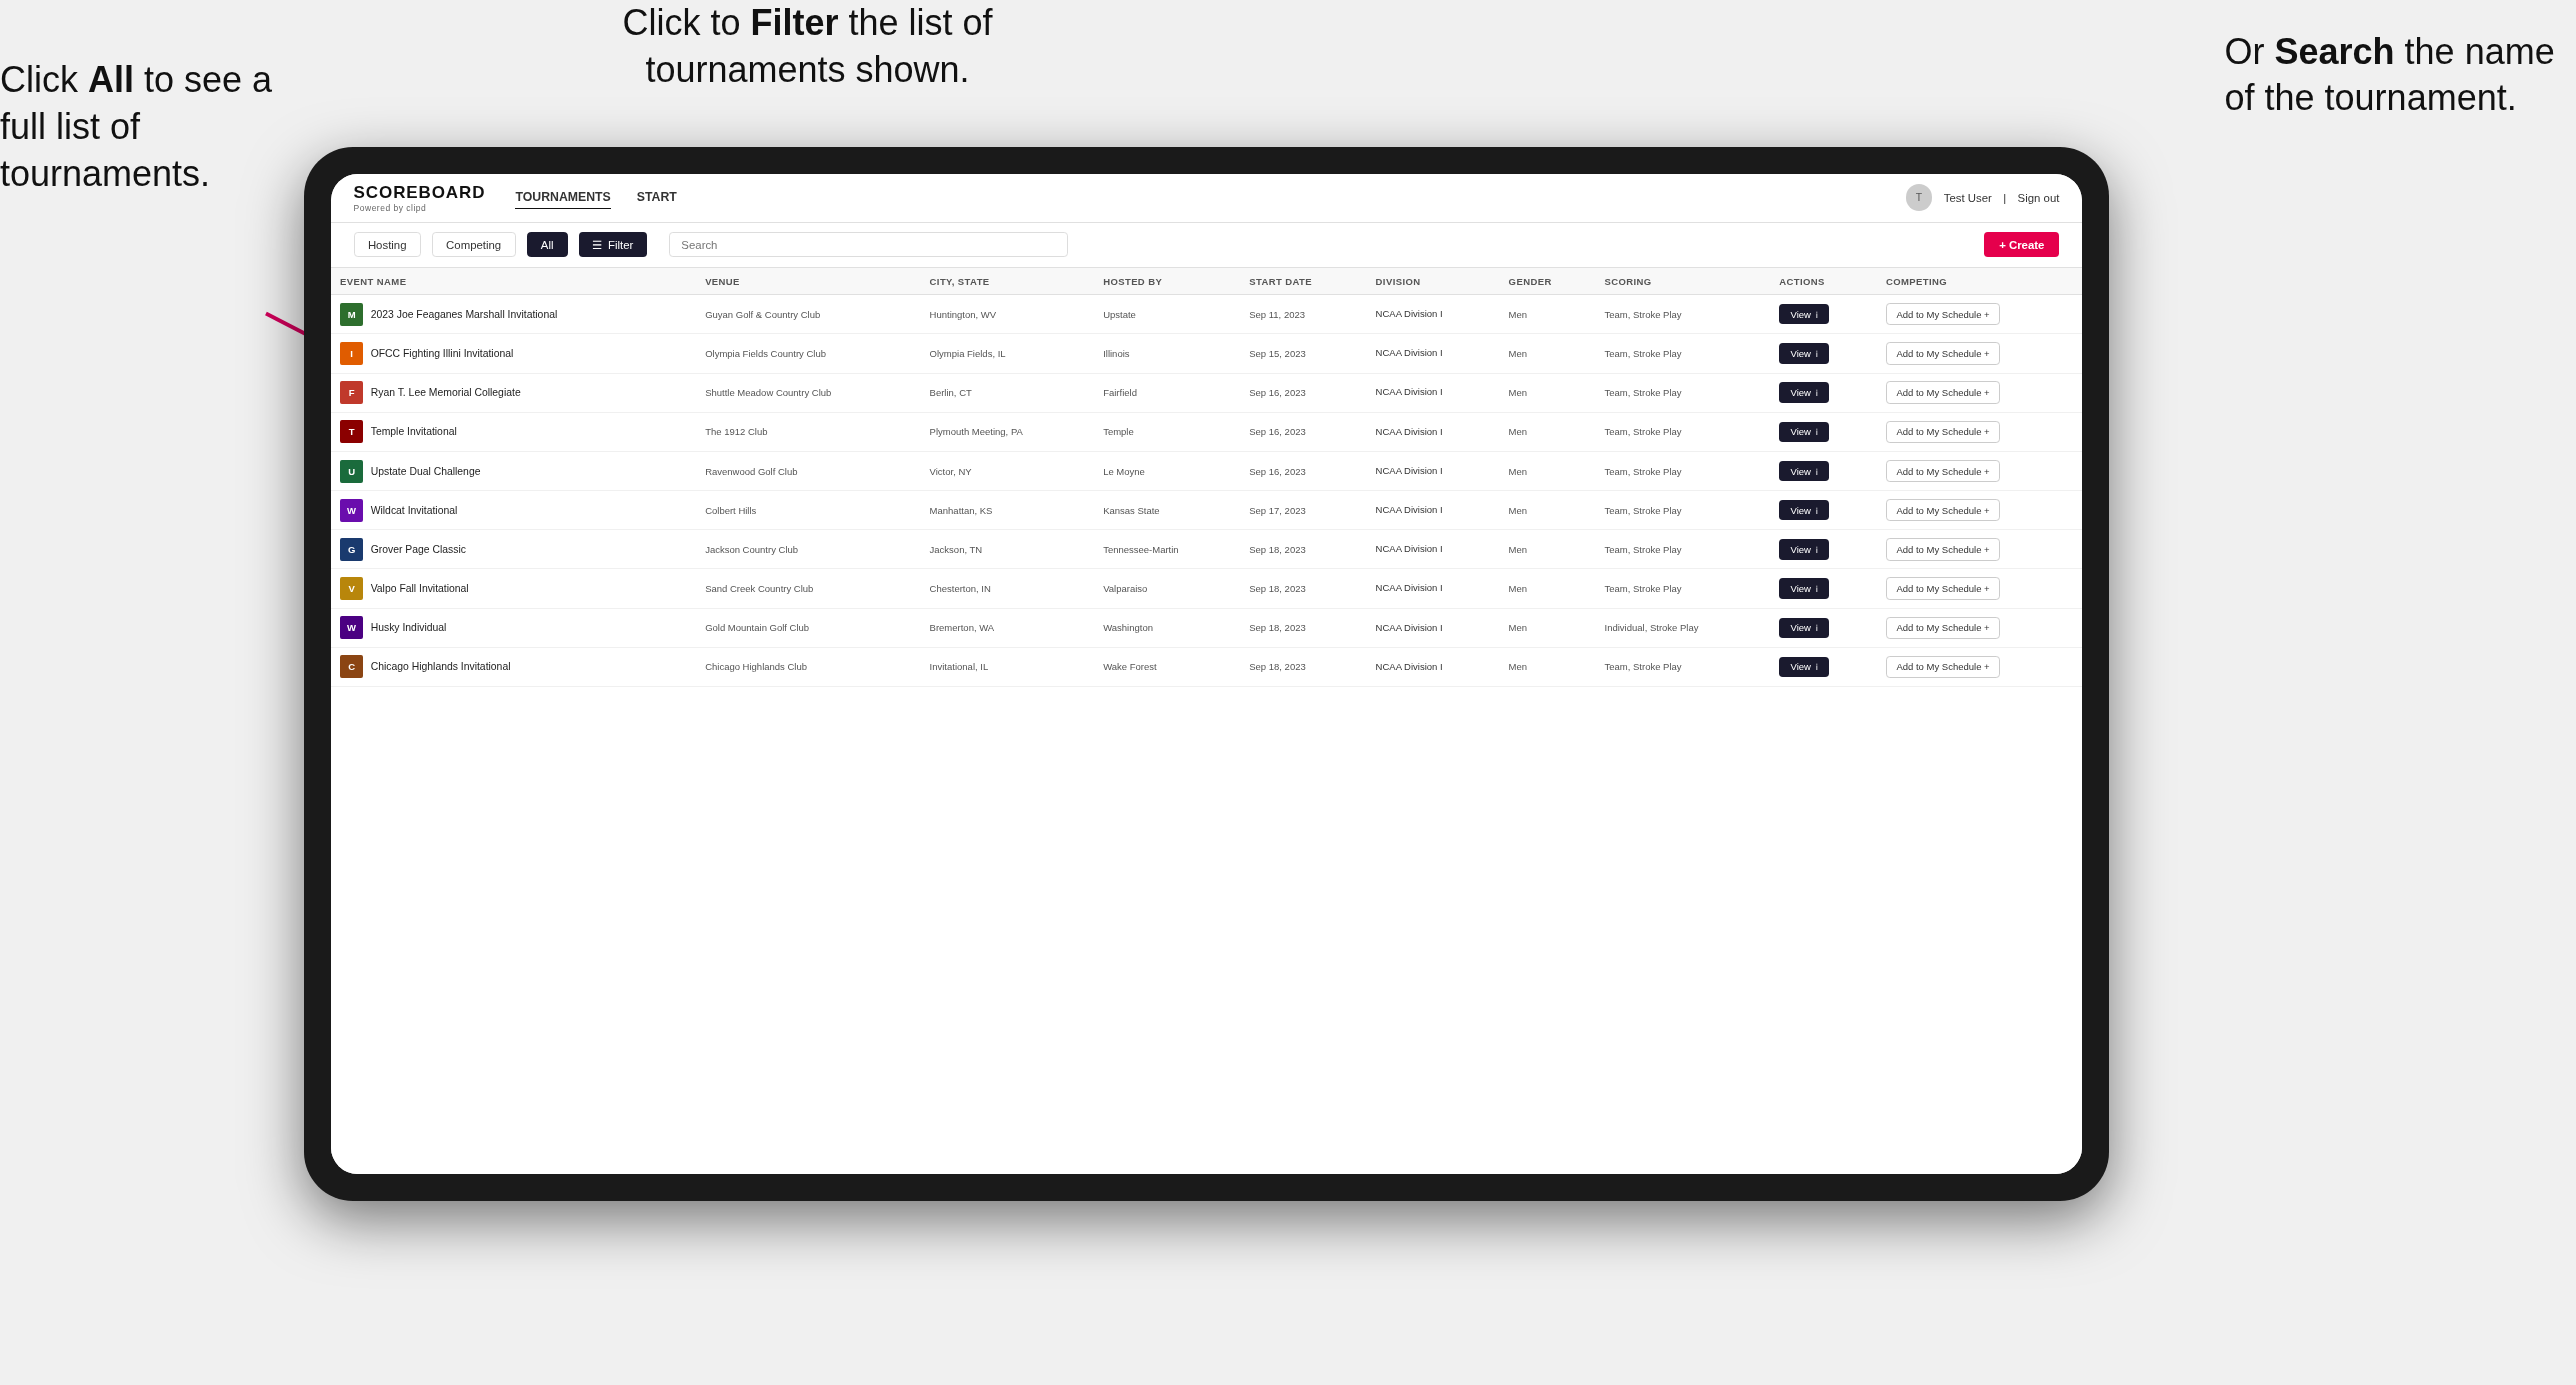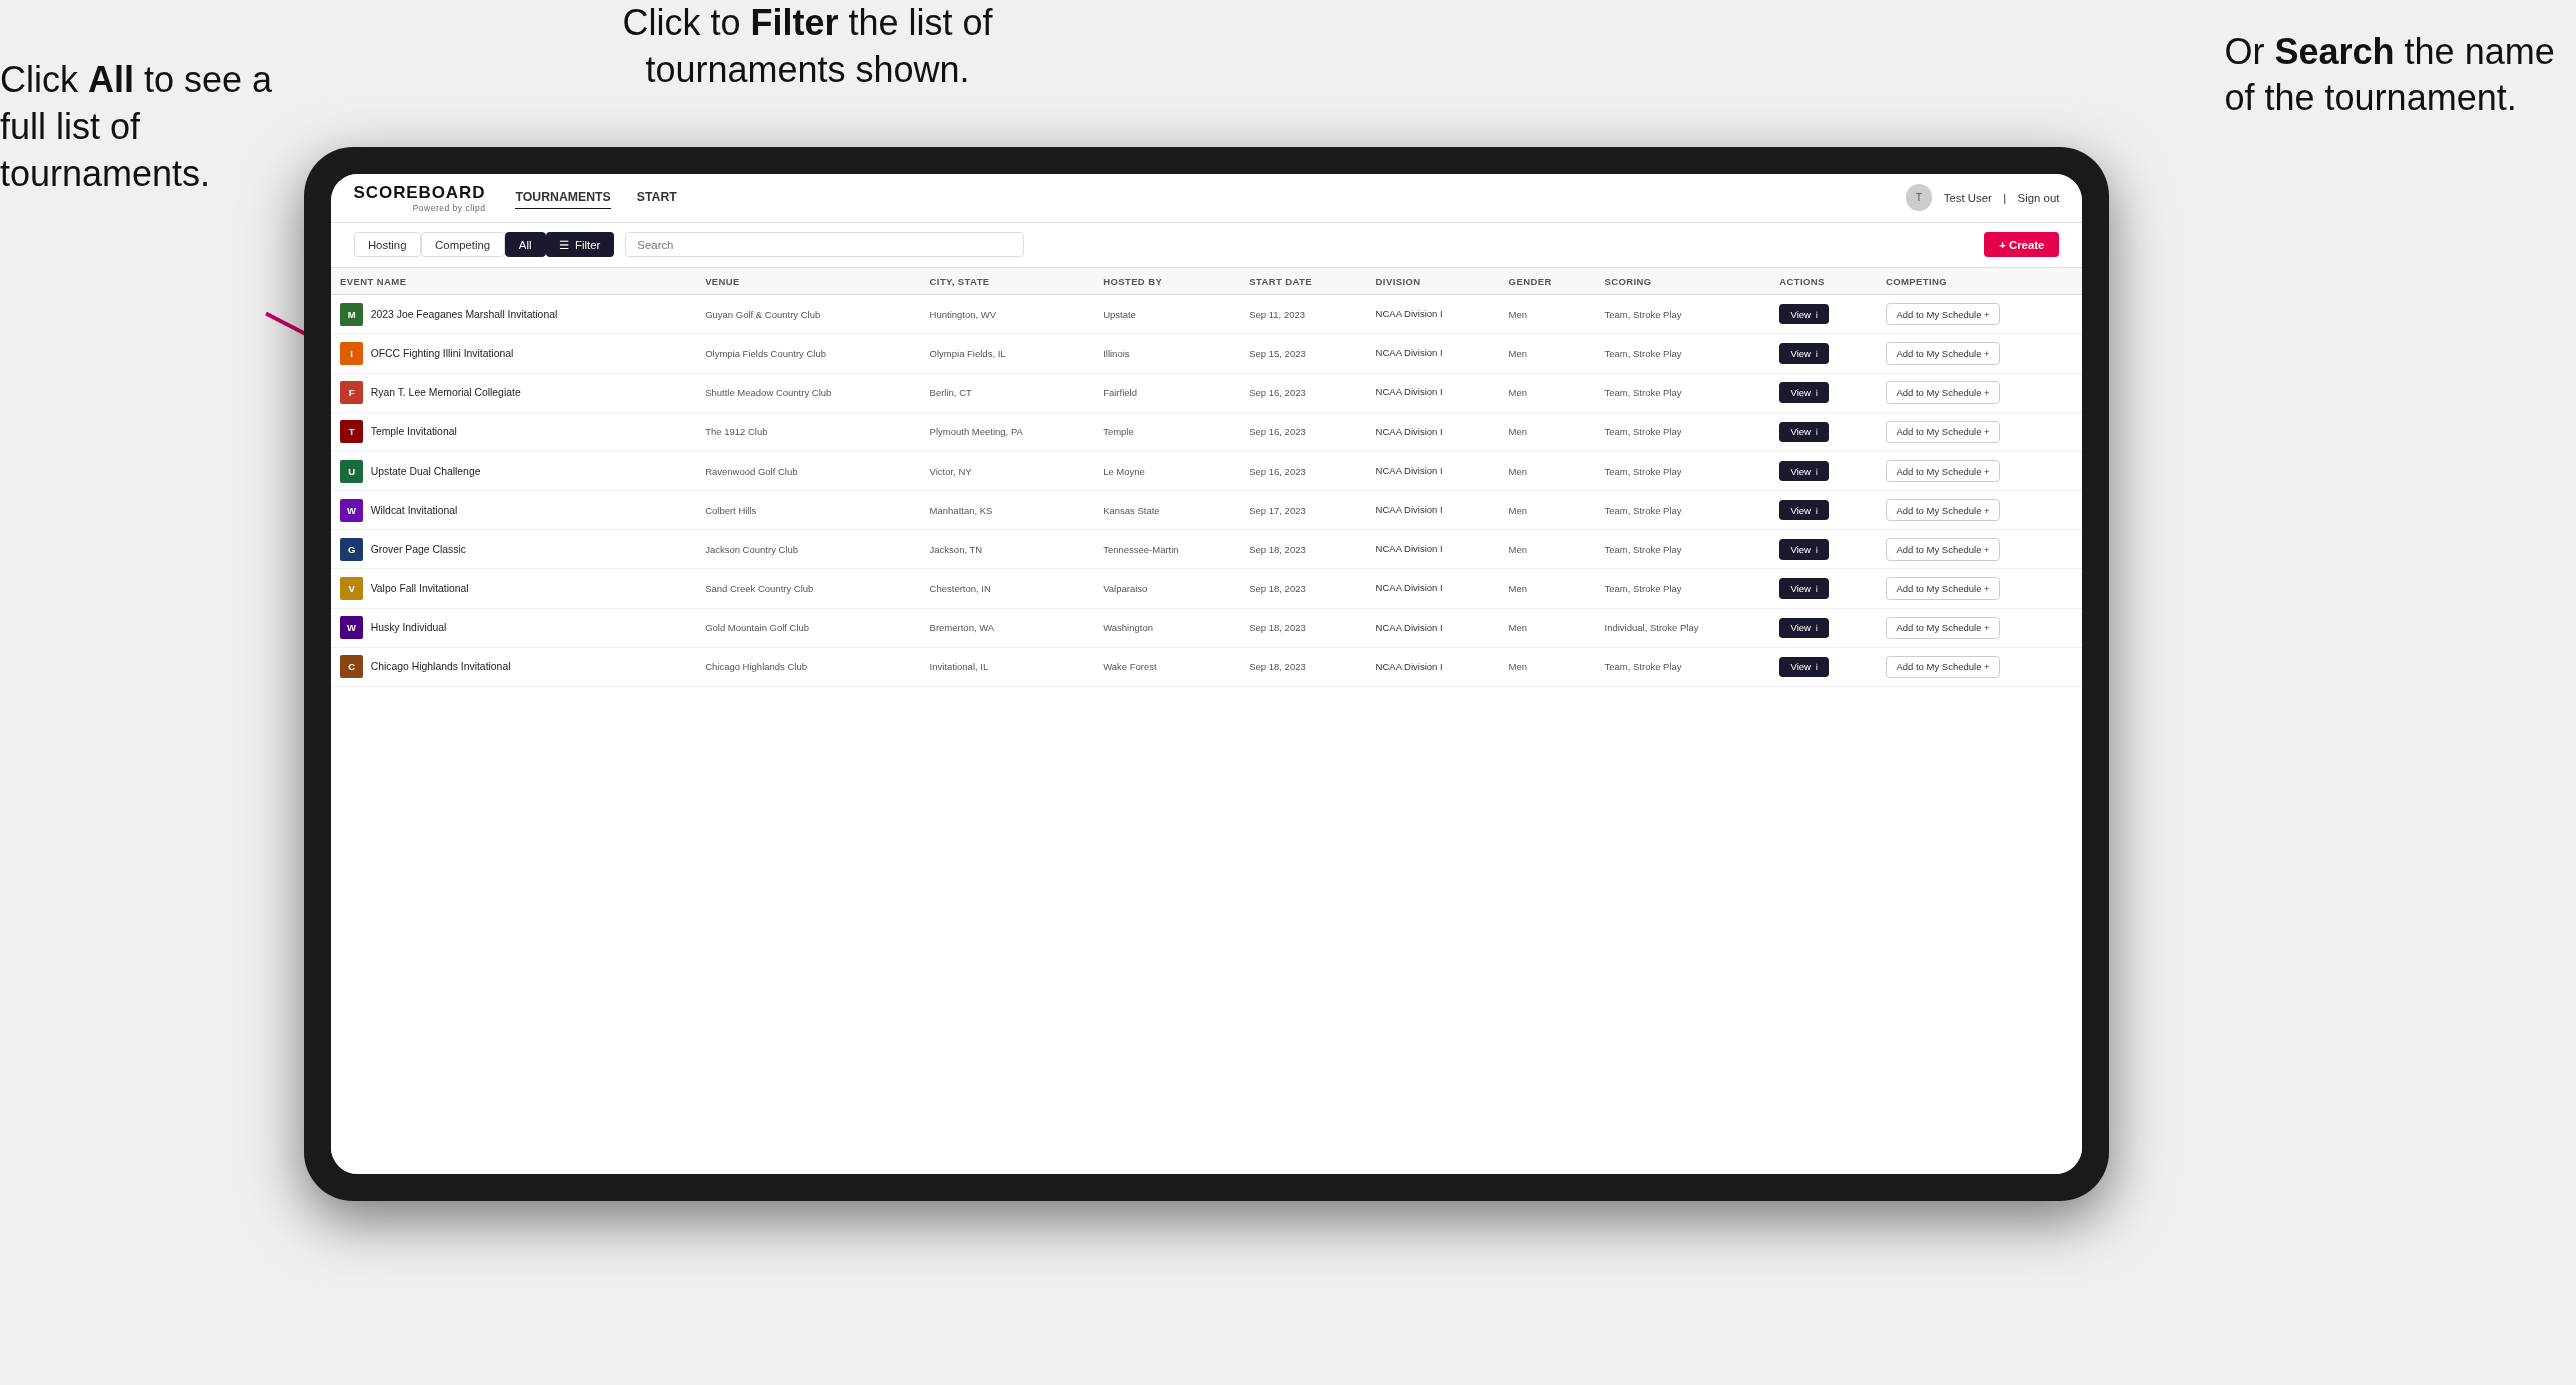--- a/index.html
+++ b/index.html
@@ -72,21 +72,20 @@
 
     
     .app-header {
       background: #fff;
       height: 49px;
       display: flex;
       align-items: center;
       padding: 0 23px;
       border-bottom: 0.9px solid #e0e0e0;
       flex-shrink: 0;
-      text-align: right;
     }
     .logo-area {
       display: flex;
       flex-direction: column;
       margin-right: 30px;
     }
     .logo-text {
       font-size: 17px;
       font-weight: 900;
       letter-spacing: 0.9px;
@@ -130,21 +129,21 @@
       justify-content: center;
       font-size: 10.4px;
       color: #555;
     }
 
     
     .toolbar {
       background: #fff;
       padding: 9.5px 23px;
       display: flex;
-      gap: 0;
+      gap: 11px;
       border-bottom: 0.9px solid #e0e0e0;
       flex-shrink: 0;
     }
     .tab-btn {
       padding: 5.7px 13.3px;
       border-radius: 3.8px;
       font-size: 11.4px;
       cursor: pointer;
       border: 0.9px solid #ddd;
       background: #fff;

